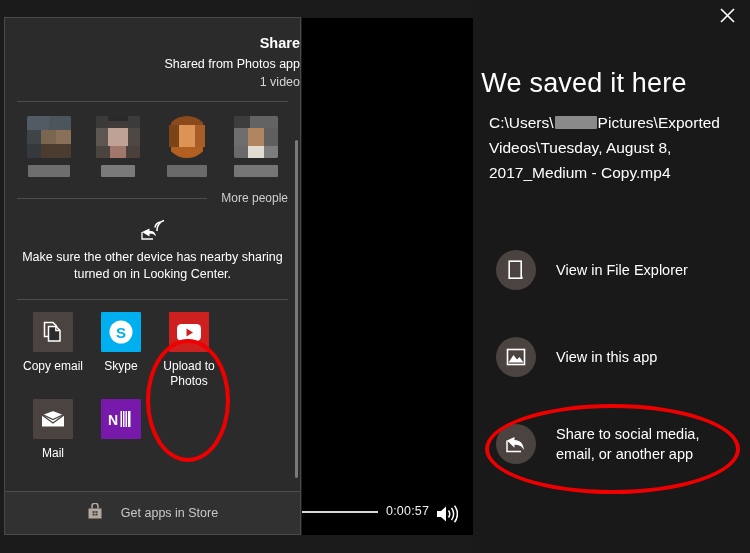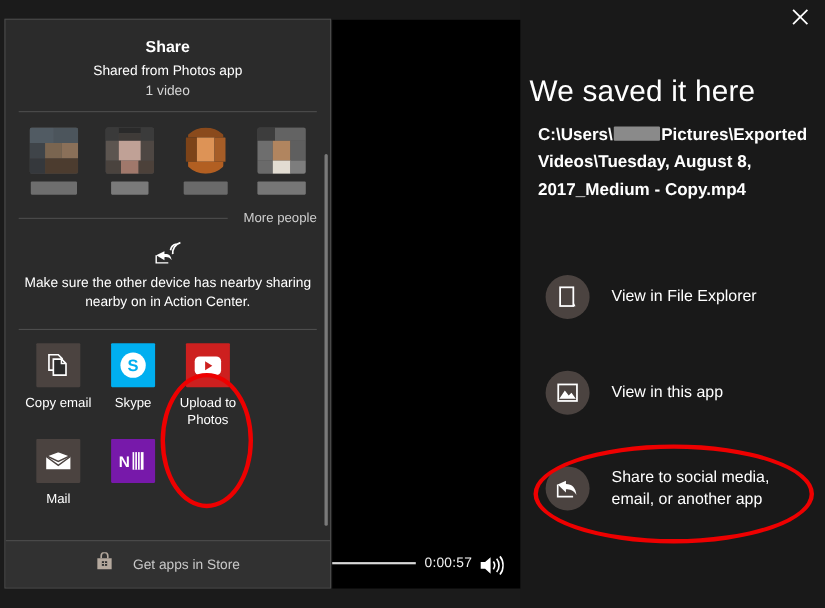--- a/index.html
+++ b/index.html
@@ -67,21 +67,21 @@
     color: #ffffff;
   }
   .saved-path {
     position: absolute;
     left: 489px;
     top: 110px;
     width: 250px;
     font-size: 15.5px;
     line-height: 25px;
     color: #ffffff;
-    font-weight: 700;
+    font-weight: 400;
     word-break: break-word;
   }
   .redact {
     display: inline-block;
     width: 42px;
     height: 13px;
     background: #8a8a8a;
     vertical-align: -1px;
     margin: 0 1px;
     border-radius: 1px;
@@ -160,21 +160,21 @@
     top: 17px;
     width: 297px;
     height: 518px;
     background: #2b2b2b;
     border: 1px solid #4a4a4a;
     box-sizing: border-box;
     overflow: hidden;
   }
   .share-header {
     padding-top: 17px;
-    text-align: center;
+    text-align: right;
   }
   .share-title {
     font-size: 14.5px;
     font-weight: bold;
     color: #ffffff;
   }
   .share-sub {
     font-size: 12.5px;
     color: #ffffff;
     margin-top: 6px;
@@ -483,21 +483,21 @@
 
   <div class="nearby">
     <div class="nearby-icon">
       <svg width="26" height="22" viewBox="0 0 26 22">
         <path d="M2 13 L9.5 9.5 L9.5 12 C13.5 11.6 15.5 13.5 16 17.5 C14 14.8 12 14.6 9.5 14.8 L9.5 17.5 Z" fill="#ffffff"></path>
         <path d="M2 13 L2 20 L13 20" fill="none" stroke="#ffffff" stroke-width="1.3"></path>
         <path d="M15 8.5 A6.5 6.5 0 0 1 20.5 3" fill="none" stroke="#ffffff" stroke-width="1.6"></path>
         <path d="M17 12 A9.8 9.8 0 0 1 24 1.5" fill="none" stroke="#ffffff" stroke-width="1.6"></path>
       </svg>
     </div>
-    <div class="nearby-desc">Make sure the other device has nearby sharing nearby on in Action Center.</div>
+    <div class="nearby-desc">Make sure the other device has nearby sharing turned on in Looking Center.</div>
   </div>
 
   <div class="divider" style="margin-top:16px"></div>
 
   <div class="apps-grid">
 
     <div class="app-tile">
       <div class="app-icon generic">
         <svg width="22" height="24" viewBox="0 0 22 24">
           <path d="M2.5 2.5 L11 2.5 L14.5 6 L14.5 16.5 L2.5 16.5 Z" fill="none" stroke="#ffffff" stroke-width="1.5"></path>

